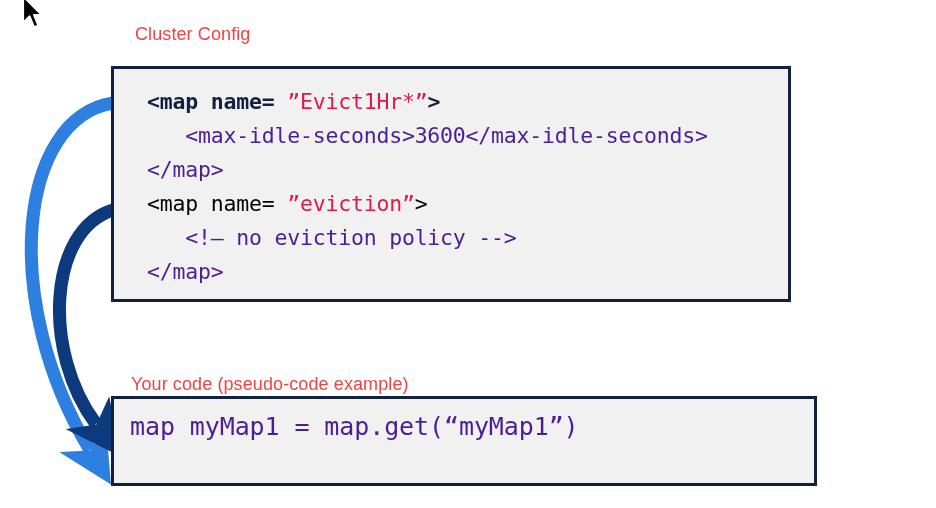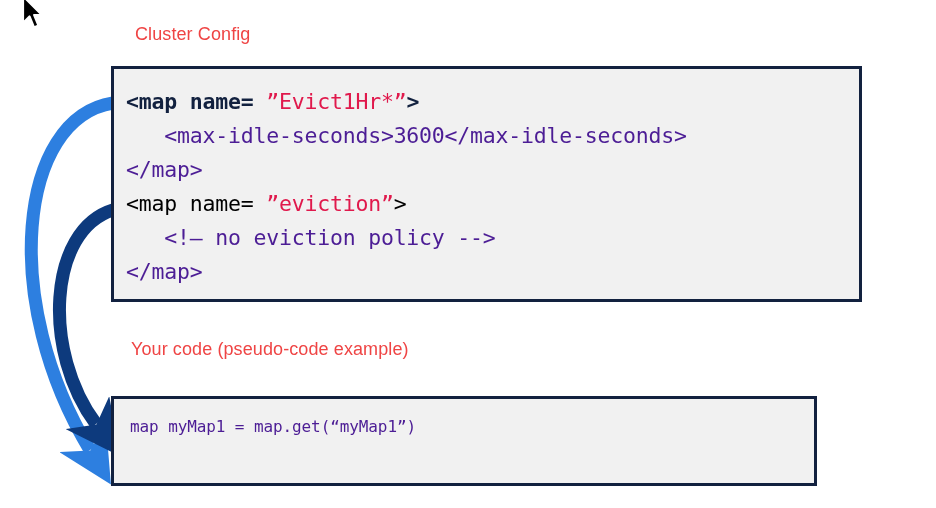--- a/index.html
+++ b/index.html
@@ -39,58 +39,58 @@
     position: absolute;
     color: #ef4444;
     font-family: "Liberation Sans", sans-serif;
     font-size: 18px;
     line-height: 26px;
     letter-spacing: 0.1px;
     white-space: nowrap;
     z-index: 3;
   }
   #label-cluster-config { left: 135px; top: 21px; }
-  #label-your-code      { left: 131px; top: 336px; }
+  #label-your-code      { left: 131px; top: 371px; }
 
   
   .code-box {
     position: absolute;
     background: #f1f1f1;
     border: 3px solid #12213f;
     box-sizing: border-box;
     z-index: 2;
     font-family: "DejaVu Sans Mono", "Liberation Mono", monospace;
   }
 
   #code-box-cluster {
     left: 111px;
     top: 66px;
-    width: 751px;
+    width: 680px;
     height: 236px;
-    padding: 16px 0 0 12px;
+    padding: 16px 0 0 33px;
   }
 
   #code-box-usercode {
     left: 111px;
     top: 396px;
     width: 706px;
     height: 90px;
     padding: 12px 0 0 16px;
   }
 
   .code-line {
     font-family: "DejaVu Sans Mono", "Liberation Mono", monospace;
     font-size: 21.5px;
     line-height: 34px;
     color: #000000;
     white-space: pre;
     letter-spacing: -0.2px;
   }
   #code-box-usercode .code-line {
-    font-size: 16px;
+    font-size: 25px;
     line-height: 31px;
     letter-spacing: -0.1px;
   }
 
   .tok-tag-navy { color: #12213f; font-weight: 700; }
   .tok-tag-black { color: #000000; }
   .tok-string  { color: #e0194c; }
   .tok-plain   { color: #4c1d95; }
 
   

